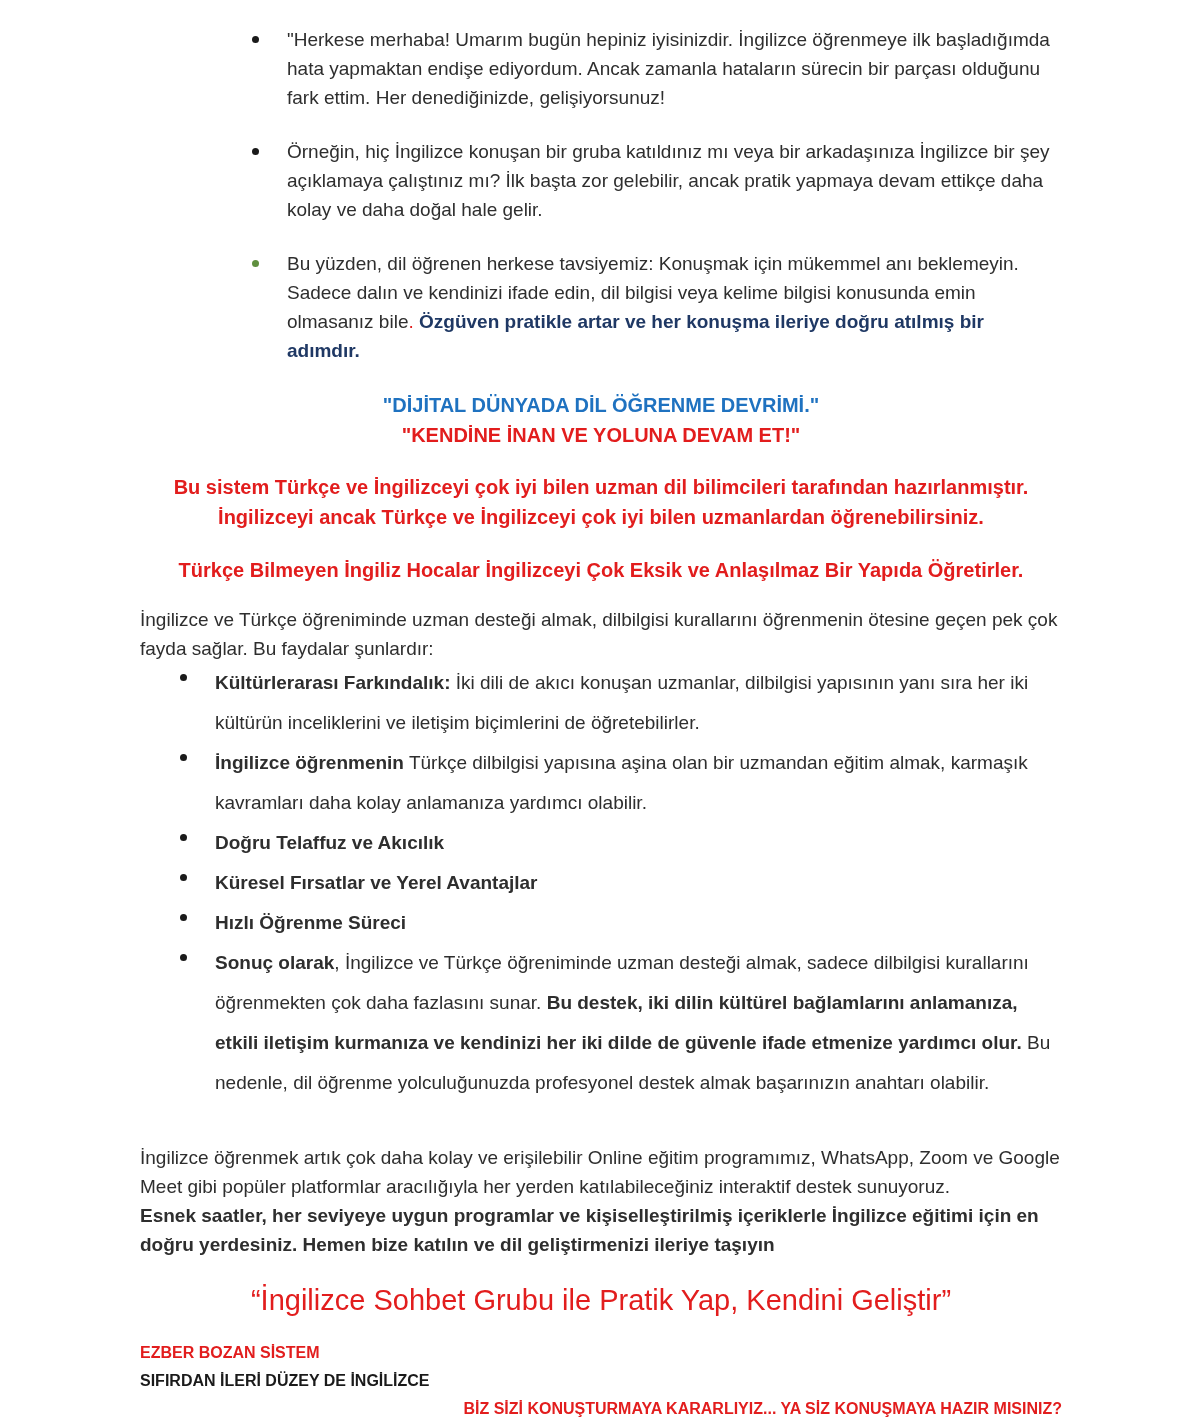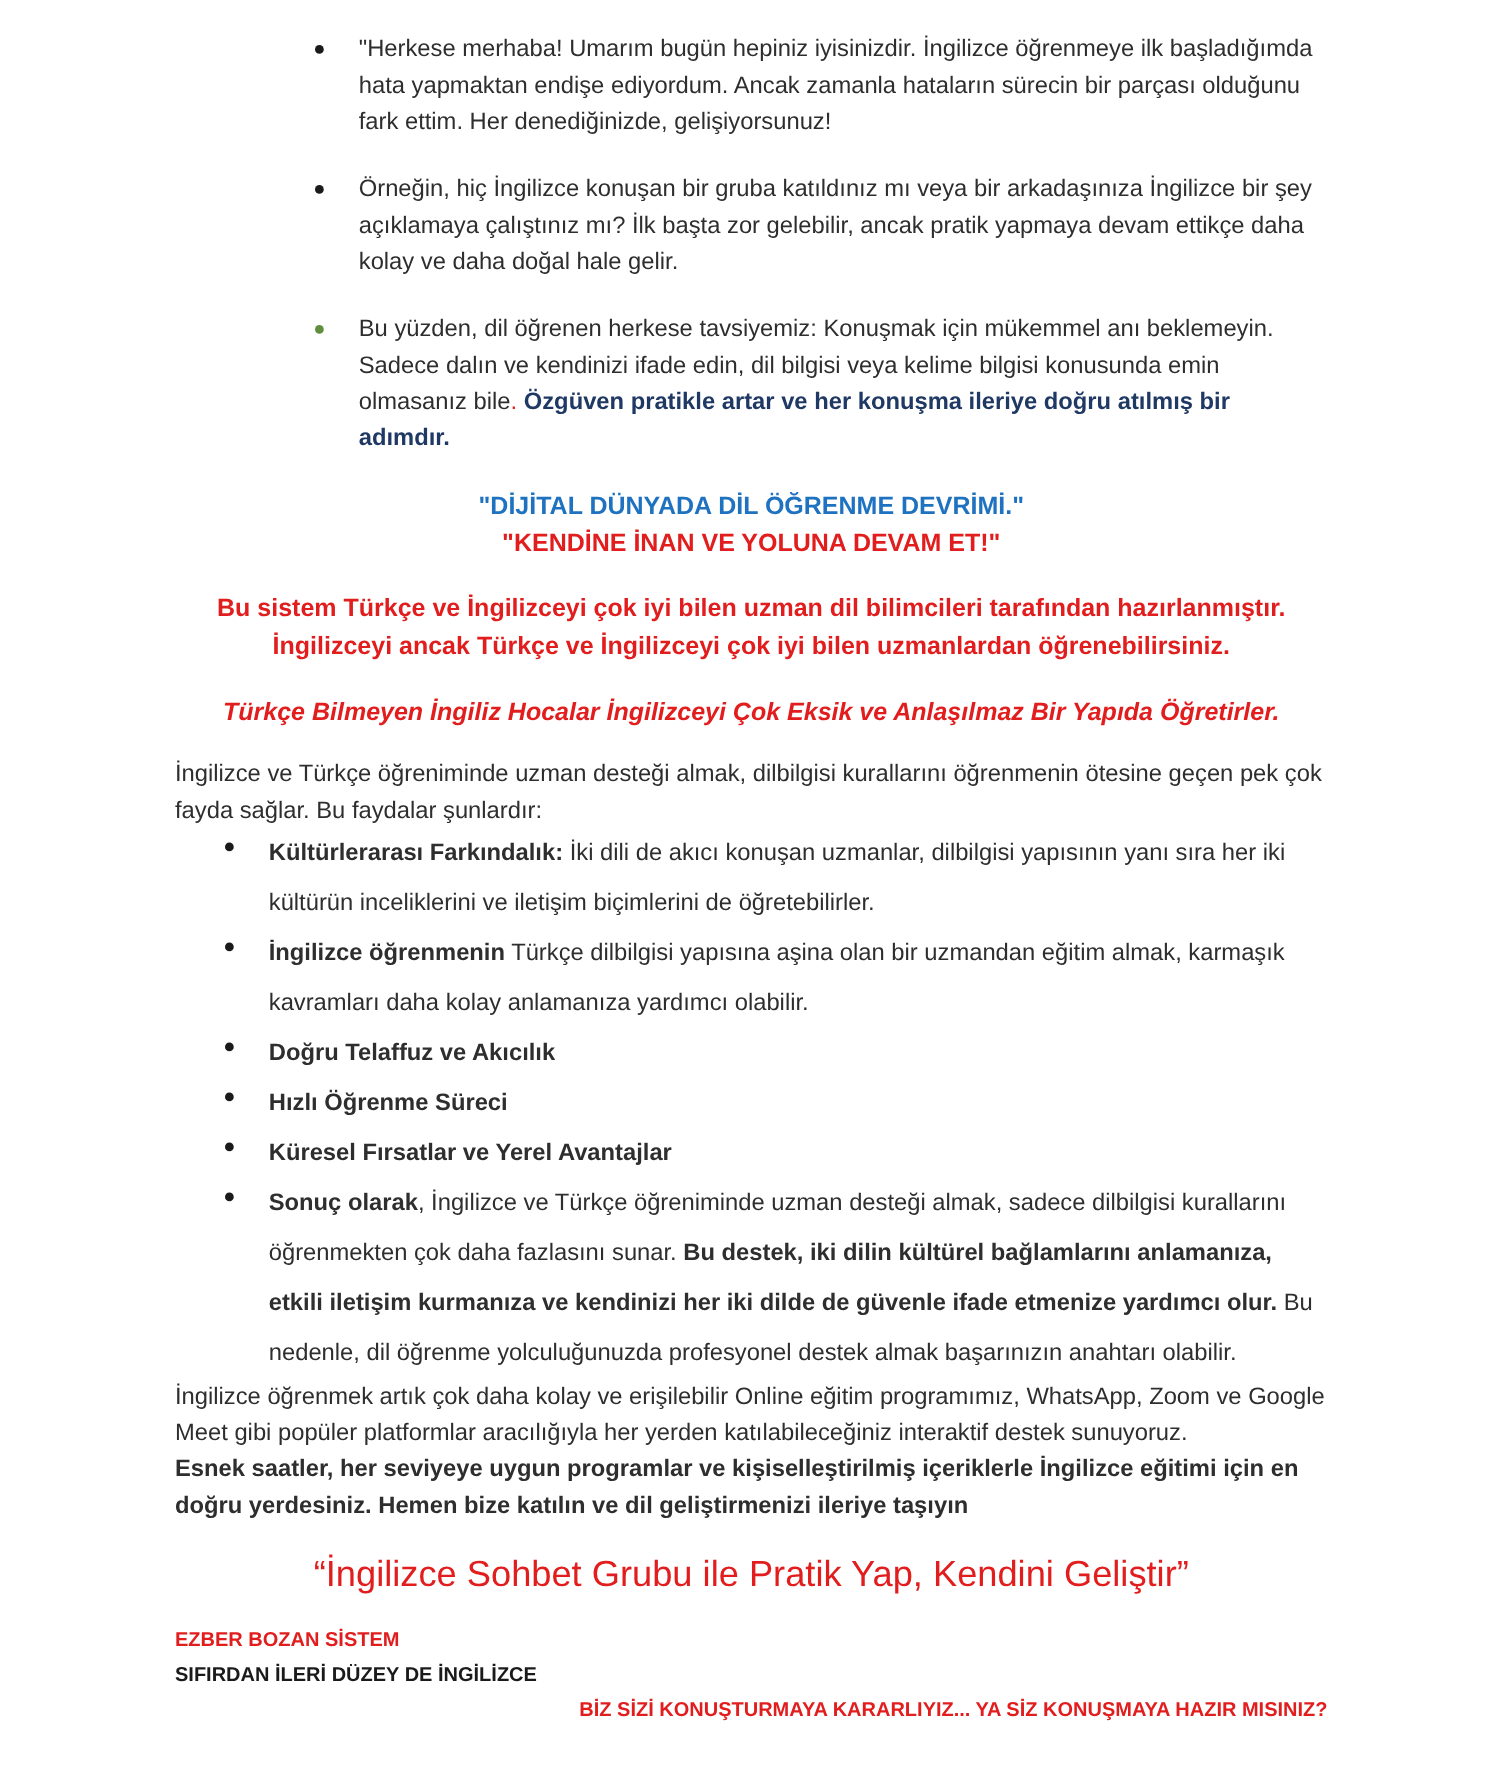--- a/index.html
+++ b/index.html
@@ -29,28 +29,28 @@
   ul.top-list{list-style:none;margin:0 0 0 110px;padding:0;}
   ul.top-list li{position:relative;padding-left:37px;margin-bottom:25px;}
   .dot{position:absolute;left:2px;top:11px;width:7px;height:7px;border-radius:50%;background:var(--black);}
   .dot.green{background:var(--green);}
   
   .quote{ text-align:center;font-weight:bold;font-size:20px;line-height:30px;margin:0;}
   .quote-blue{color:var(--blue);margin-top:20px;}
   .quote-red{color:var(--red);}
   
   .claims{text-align:center;font-weight:bold;color:var(--red);font-size:20px;line-height:30px;margin-top:22px;}
-  .claim-single{text-align:center;font-weight:bold;color:var(--red);font-size:20px;line-height:30px;margin-top:23px;font-style:italic;}
+  .claim-single{text-align:center;font-weight:bold;color:var(--red);font-size:20px;line-height:30px;margin-top:23px;}
   
   .benefits-intro{margin-top:20px;}
   ul.benefit-list{list-style:none;margin:0 0 0 35px;padding:0;}
   ul.benefit-list li{position:relative;padding-left:40px;line-height:40px;}
   ul.benefit-list .dot{top:11px;left:5px;}
   
-  .online{}
+  .online{margin-top:40px;}
   
   .headline{
     text-align:center;color:var(--red);font-weight:normal;
     font-size:29px;line-height:38px;margin-top:22px;
   }
   
   .closing{margin-top:20px;font-weight:bold;font-size:16px;line-height:28px;color:var(--black);}
   .closing .first{color:var(--red);}
   .closing .last{color:var(--red);text-align:right;}
 </style>
@@ -93,25 +93,25 @@
     <li>
       <span class="dot"></span>
       <span class="b">İngilizce öğrenmenin</span><span> Türkçe dilbilgisi yapısına aşina olan bir uzmandan eğitim almak, karmaşık kavramları daha kolay anlamanıza yardımcı olabilir.</span>
     </li>
     <li>
       <span class="dot"></span>
       <span class="b">Doğru Telaffuz ve Akıcılık</span>
     </li>
     <li>
       <span class="dot"></span>
-      <span class="b">Hızlı Öğrenme Süreci</span>
+      <span class="b">Küresel Fırsatlar ve Yerel Avantajlar</span>
     </li>
     <li>
       <span class="dot"></span>
-      <span class="b">Küresel Fırsatlar ve Yerel Avantajlar</span>
+      <span class="b">Hızlı Öğrenme Süreci</span>
     </li>
     <li>
       <span class="dot"></span>
       <span class="b">Sonuç olarak</span><span>, İngilizce ve Türkçe öğreniminde uzman desteği almak, sadece dilbilgisi kurallarını öğrenmekten çok daha fazlasını sunar. </span><span class="b">Bu destek, iki dilin kültürel bağlamlarını anlamanıza, etkili iletişim kurmanıza ve kendinizi her iki dilde de güvenle ifade etmenize yardımcı olur.</span><span> Bu nedenle, dil öğrenme yolculuğunuzda profesyonel destek almak başarınızın anahtarı olabilir.</span>
     </li>
   </ul>
 
   <div class="online">
     <div>İngilizce öğrenmek artık çok daha kolay ve erişilebilir Online eğitim programımız, WhatsApp, Zoom ve Google Meet gibi popüler platformlar aracılığıyla her yerden katılabileceğiniz interaktif destek sunuyoruz.</div>
     <div class="b">Esnek saatler, her seviyeye uygun programlar ve kişiselleştirilmiş içeriklerle İngilizce eğitimi için en doğru yerdesiniz. Hemen bize katılın ve dil geliştirmenizi ileriye taşıyın</div>

